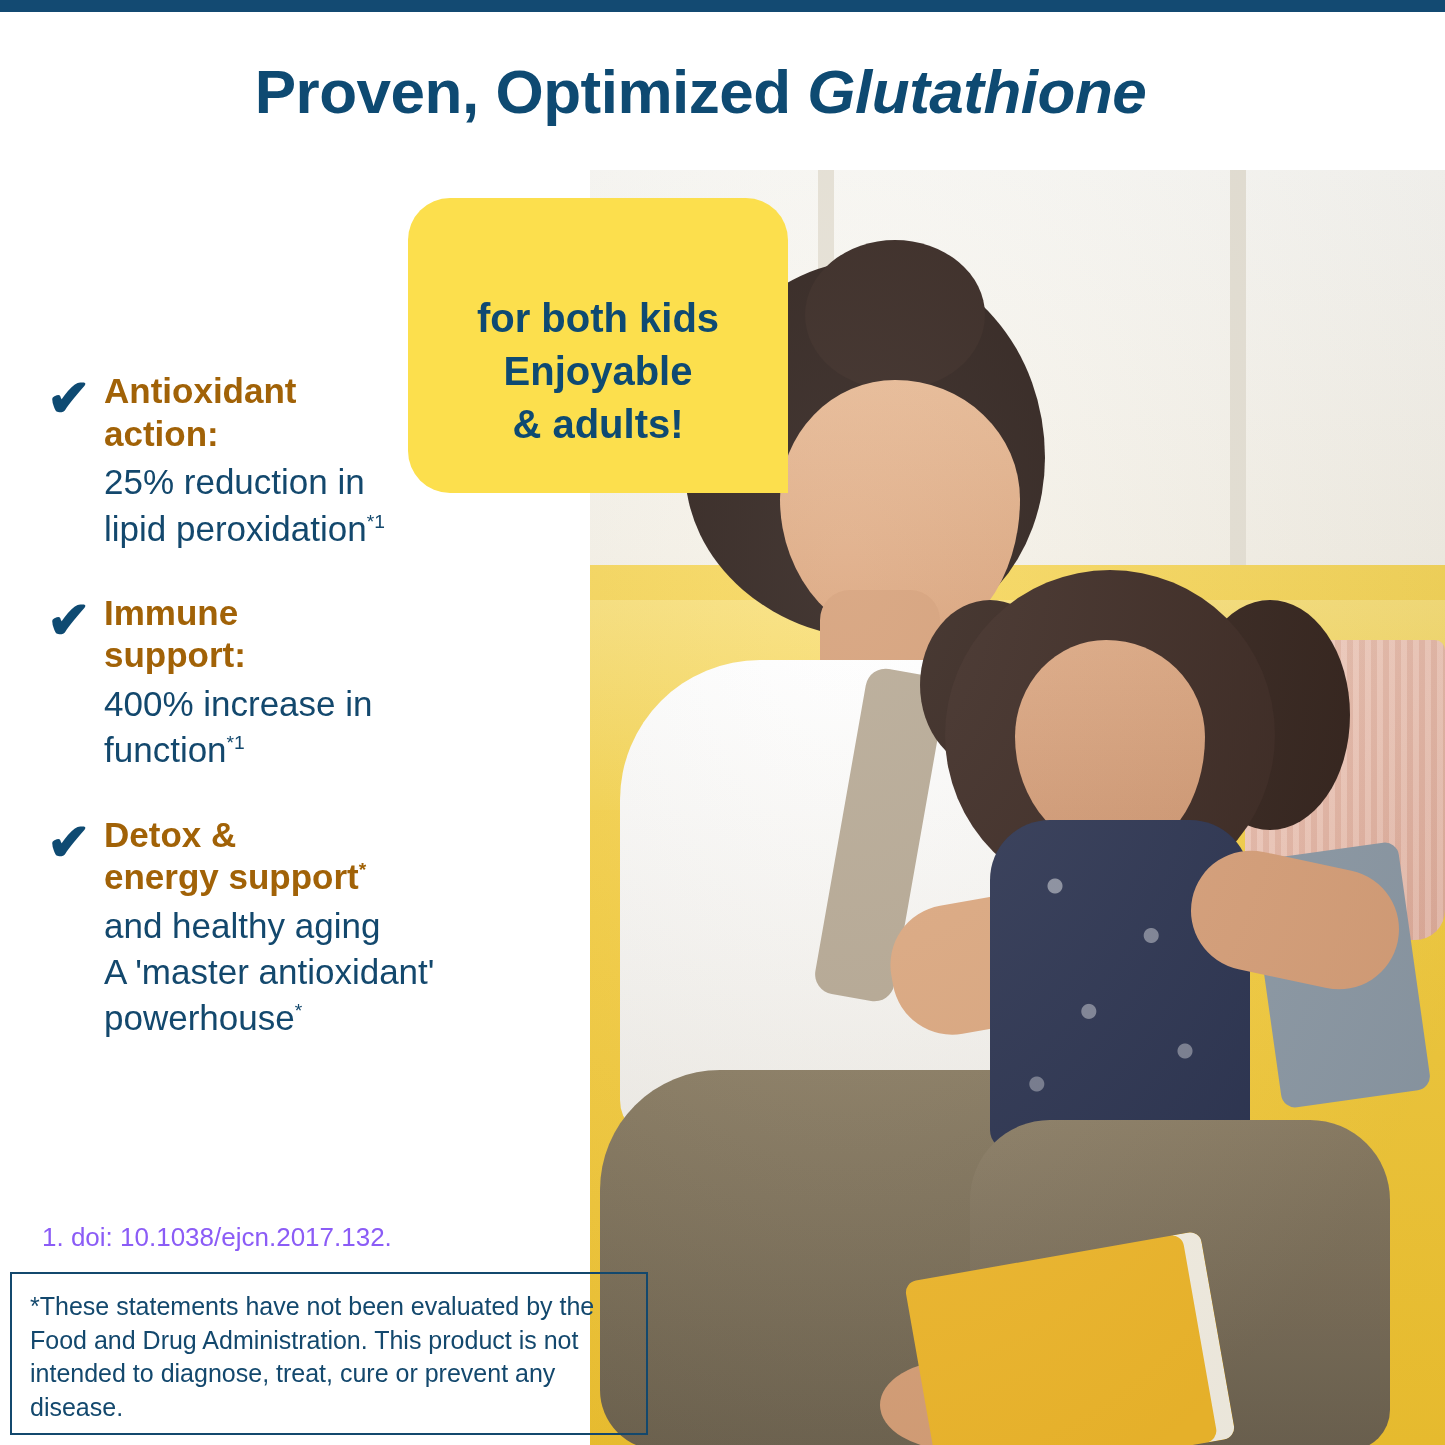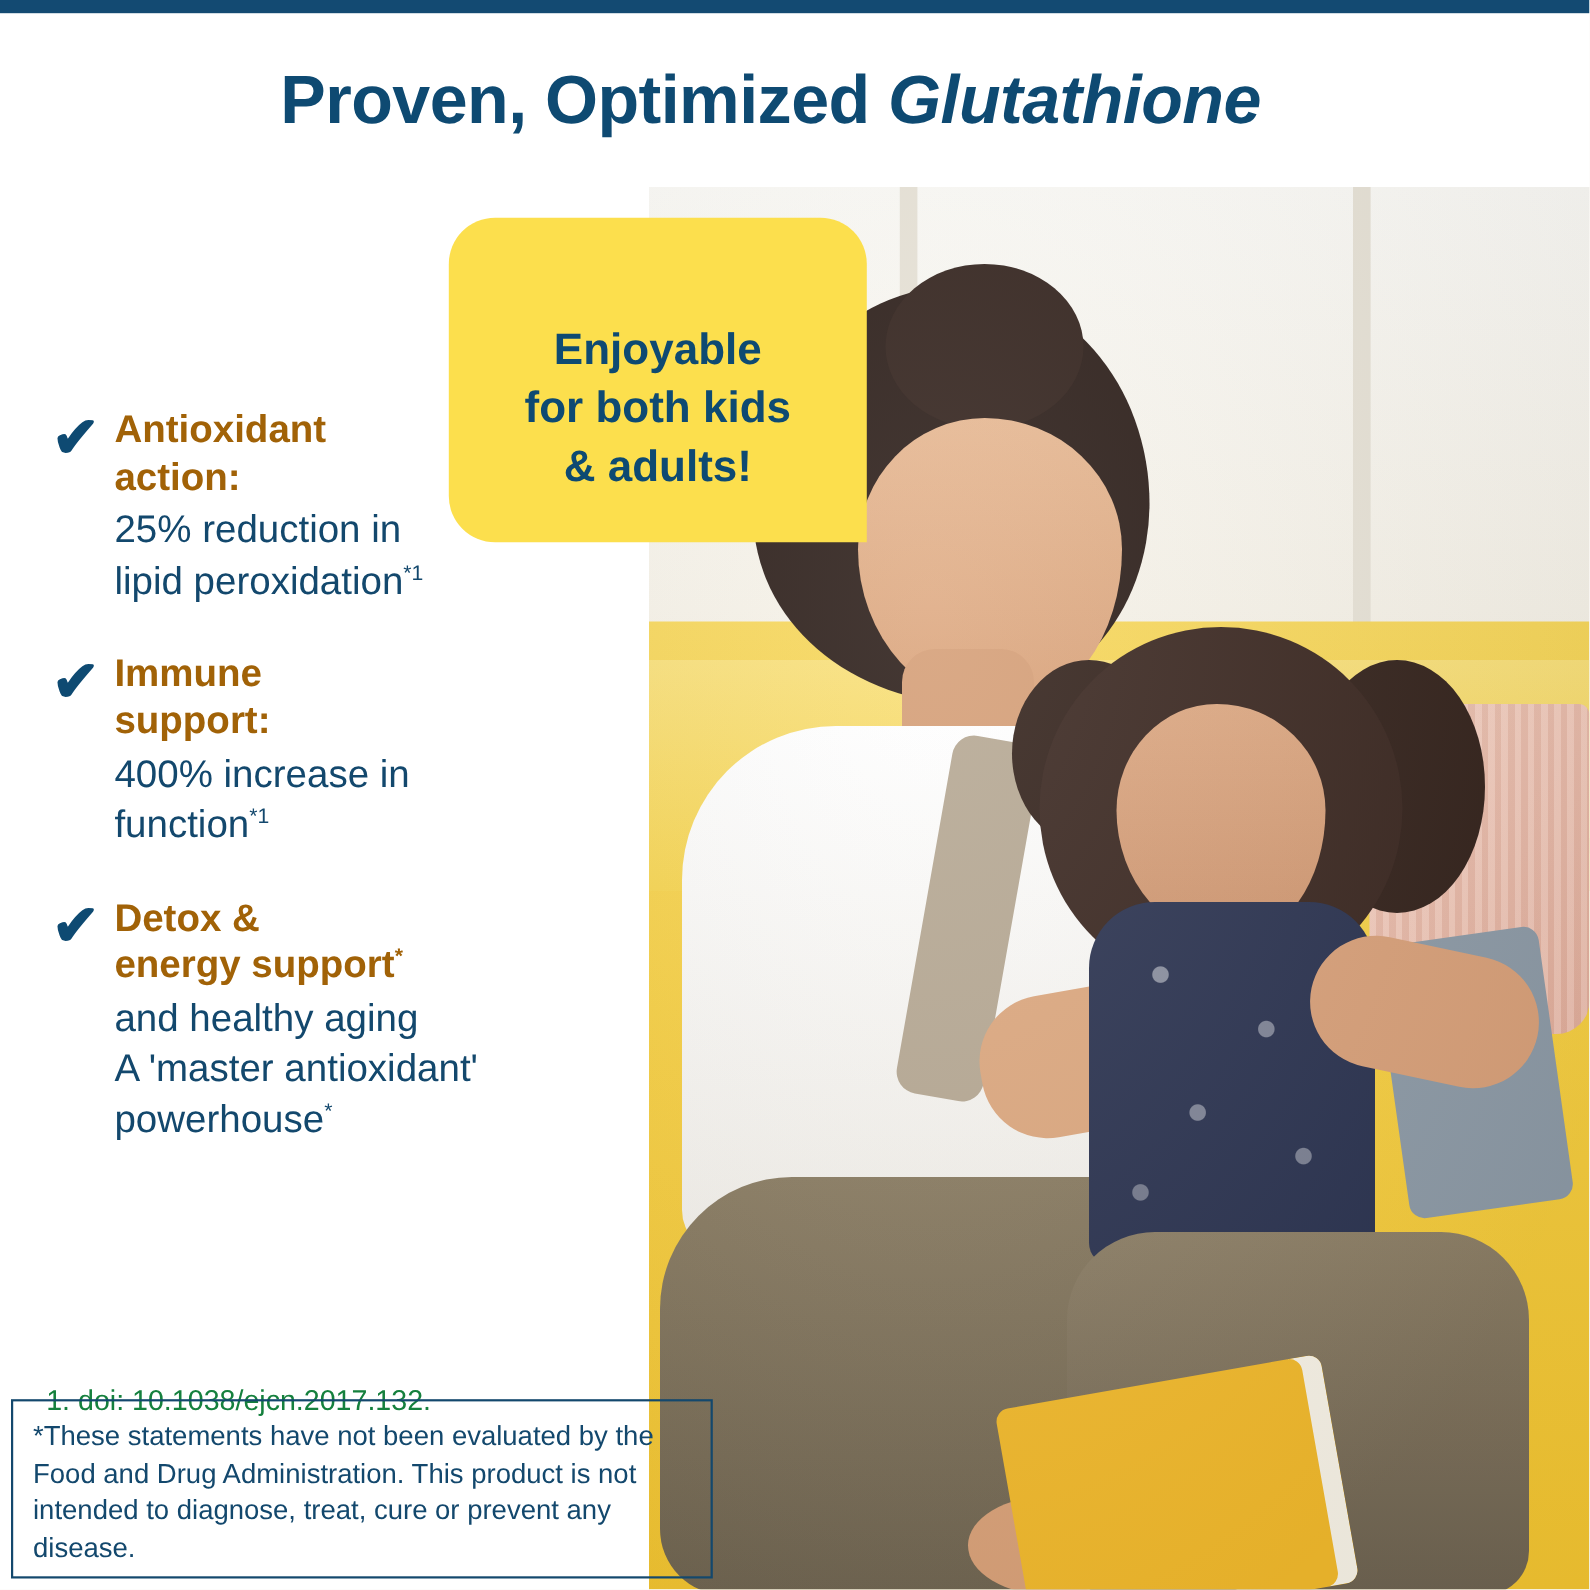--- a/index.html
+++ b/index.html
@@ -372,23 +372,22 @@
     font-weight: normal;
   }
   .b-body sup, .b-title sup {
     font-size: 0.55em;
     vertical-align: super;
   }
   .footnote-ref {
     position: absolute;
     left: 42px;
     top: 1222px;
-    color: #15803d;
+    color: #8b5cf6;
     font-size: 26px;
-    margin-top: 36px;
   }
   .disclaimer {
     position: absolute;
     left: 10px;
     top: 1272px;
     width: 638px;
     height: 163px;
     border: 2px solid #13486d;
     box-sizing: border-box;
     padding: 16px 18px;
@@ -437,22 +436,22 @@
     <div class="g-face"></div>
     <div class="g-dress"></div>
     <div class="g-pants"></div>
     <div class="g-arm"></div>
     <div class="book"></div>
     <div class="shade"></div>
   </div>
 
   <div class="callout">
     <div class="callout-text">
+      <div>for both kids</div>
       <div>Enjoyable</div>
-      <div>for both kids</div>
       <div>&amp; adults!</div>
     </div>
   </div>
 
   <div class="benefits">
 
     <div class="benefit">
       <span class="check">✔</span>
       <div class="b-title">
         <div>Antioxidant</div>

